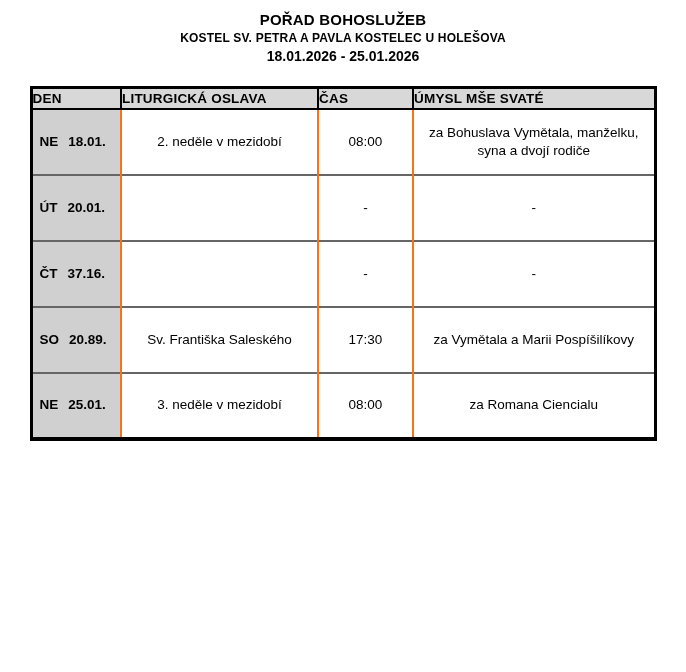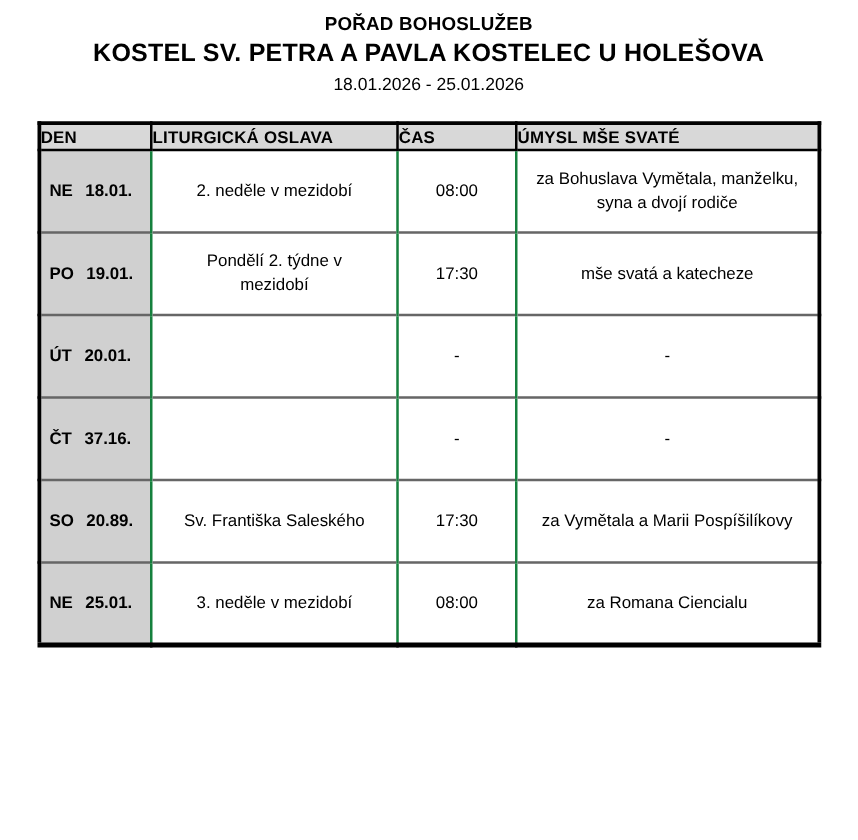--- a/index.html
+++ b/index.html
@@ -19,27 +19,27 @@
   .title-block {
     text-align: center;
     line-height: 1.35;
   }
   .title-block .title {
     font-size: 15px;
     font-weight: bold;
     letter-spacing: 0.2px;
   }
   .title-block .subtitle {
-    font-size: 20px;
+    font-size: 12px;
     font-weight: bold;
     letter-spacing: 0.2px;
   }
   .title-block .date-range {
     font-size: 14px;
-    font-weight: normal;
+    font-weight: bold;
     margin-top: 1px;
   }
   table.schedule {
     border-collapse: collapse;
     table-layout: fixed;
     width: 624px;
     margin: 20px auto 0 auto;
     border: 3px solid #000;
     border-bottom-width: 4px;
   }
@@ -57,21 +57,21 @@
     border-right: 2px solid #000;
     border-bottom: 2px solid #000;
     letter-spacing: 0.2px;
   }
   thead th:last-child { border-right: none; }
   tbody td {
     height: 66px;
     font-size: 13.5px;
     text-align: center;
     vertical-align: middle;
-    border-right: 2px solid #15803d;
+    border-right: 2px solid #f97316;
     background: #ffffff;
     white-space: pre-line;
     line-height: 1.35;
   }
   tbody td:last-child { border-right: none; }
   tbody tr + tr td { border-top: 2px solid var(--row-divider, #666666); }
   tbody td.day-cell {
     background: var(--day-col-bg, #d0d0d0);
     font-weight: bold;
     text-align: left;
@@ -117,32 +117,20 @@
           <span>NE</span>
           <span>18.01.</span>
         </span>
       </td>
       <td>2. neděle v mezidobí</td>
       <td>08:00</td>
       <td>za Bohuslava Vymětala, manželku,
 syna a dvojí rodiče</td>
     </tr>
 
-    <tr>
-      <td class="day-cell">
-        <span class="day-wrap">
-          <span>PO</span>
-          <span>19.01.</span>
-        </span>
-      </td>
-      <td>Pondělí 2. týdne v
-mezidobí</td>
-      <td>17:30</td>
-      <td>mše svatá a katecheze</td>
-    </tr>
 
     <tr>
       <td class="day-cell">
         <span class="day-wrap">
           <span>ÚT</span>
           <span>20.01.</span>
         </span>
       </td>
       <td></td>
       <td>-</td>

